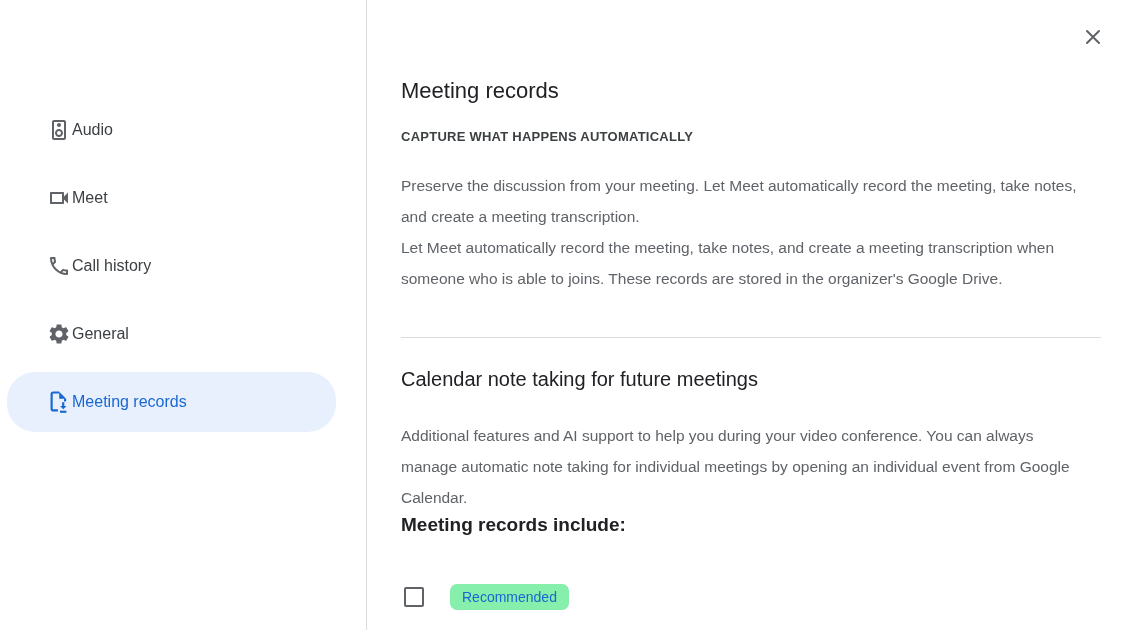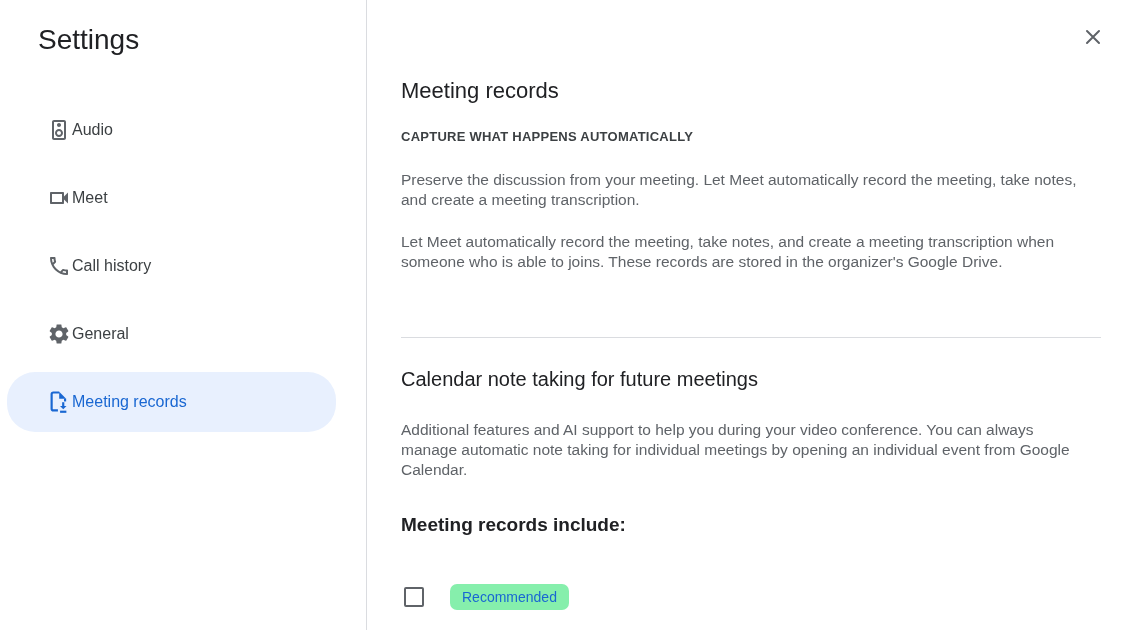--- a/index.html
+++ b/index.html
@@ -36,21 +36,21 @@
   .h1 {
     position: absolute; top: 78px; left: 0;
     font-size: 22px; font-weight: 500; color: #202124;
   }
   .caps-label {
     position: absolute; top: 129px; left: 0;
     font-size: 13px; font-weight: 600; color: #3c4043; letter-spacing: 0.25px;
   }
   .para {
     position: absolute; left: 0; width: 680px;
-    font-size: 15.5px; line-height: 20px; color: #5f6368; font-weight: 400;
+    font-size: 15.5px; line-height: 31px; color: #5f6368; font-weight: 400;
   }
   .para-1 { top: 170px; }
   .para-2 { top: 232px; }
   .divider { position: absolute; top: 337px; left: 0; width: 700px; height: 1px; background: #dadce0; }
   .h2 {
     position: absolute; top: 368px; left: 0;
     font-size: 20px; font-weight: 500; color: #202124;
   }
   .para-3 { top: 420px; }
   .h3 {
@@ -70,21 +70,20 @@
   }
   .badge {
     margin-left: 26px; background: #86efac; color: #1967d2;
     font-size: 14px; font-weight: 500; padding: 5px 12px; border-radius: 7px;
   }
 </style>
 </head>
 <body>
 
 <div class="sidebar">
-  <div class="settings-title">Settings</div>
 
   <div class="nav">
 
     <div class="nav-item">
       <span class="icon">
         <svg width="24" height="24" viewBox="0 0 24 24">
             <path fill="#5f6368" d="M17 2H7c-1.1 0-2 .9-2 2v16c0 1.1.9 2 2 2h10c1.1 0 2-.9 2-2V4c0-1.1-.9-2-2-2zm0 18H7V4h10v16zM12 9c1.1 0 2-.9 2-2s-.9-2-2-2-2 .9-2 2 .9 2 2 2zm0 2c-2.21 0-4 1.79-4 4s1.79 4 4 4 4-1.79 4-4-1.79-4-4-4zm0 6c-1.1 0-2-.9-2-2s.9-2 2-2 2 .9 2 2-.9 2-2 2z"></path>
           </svg>
       </span>
       <span>Audio</span>

